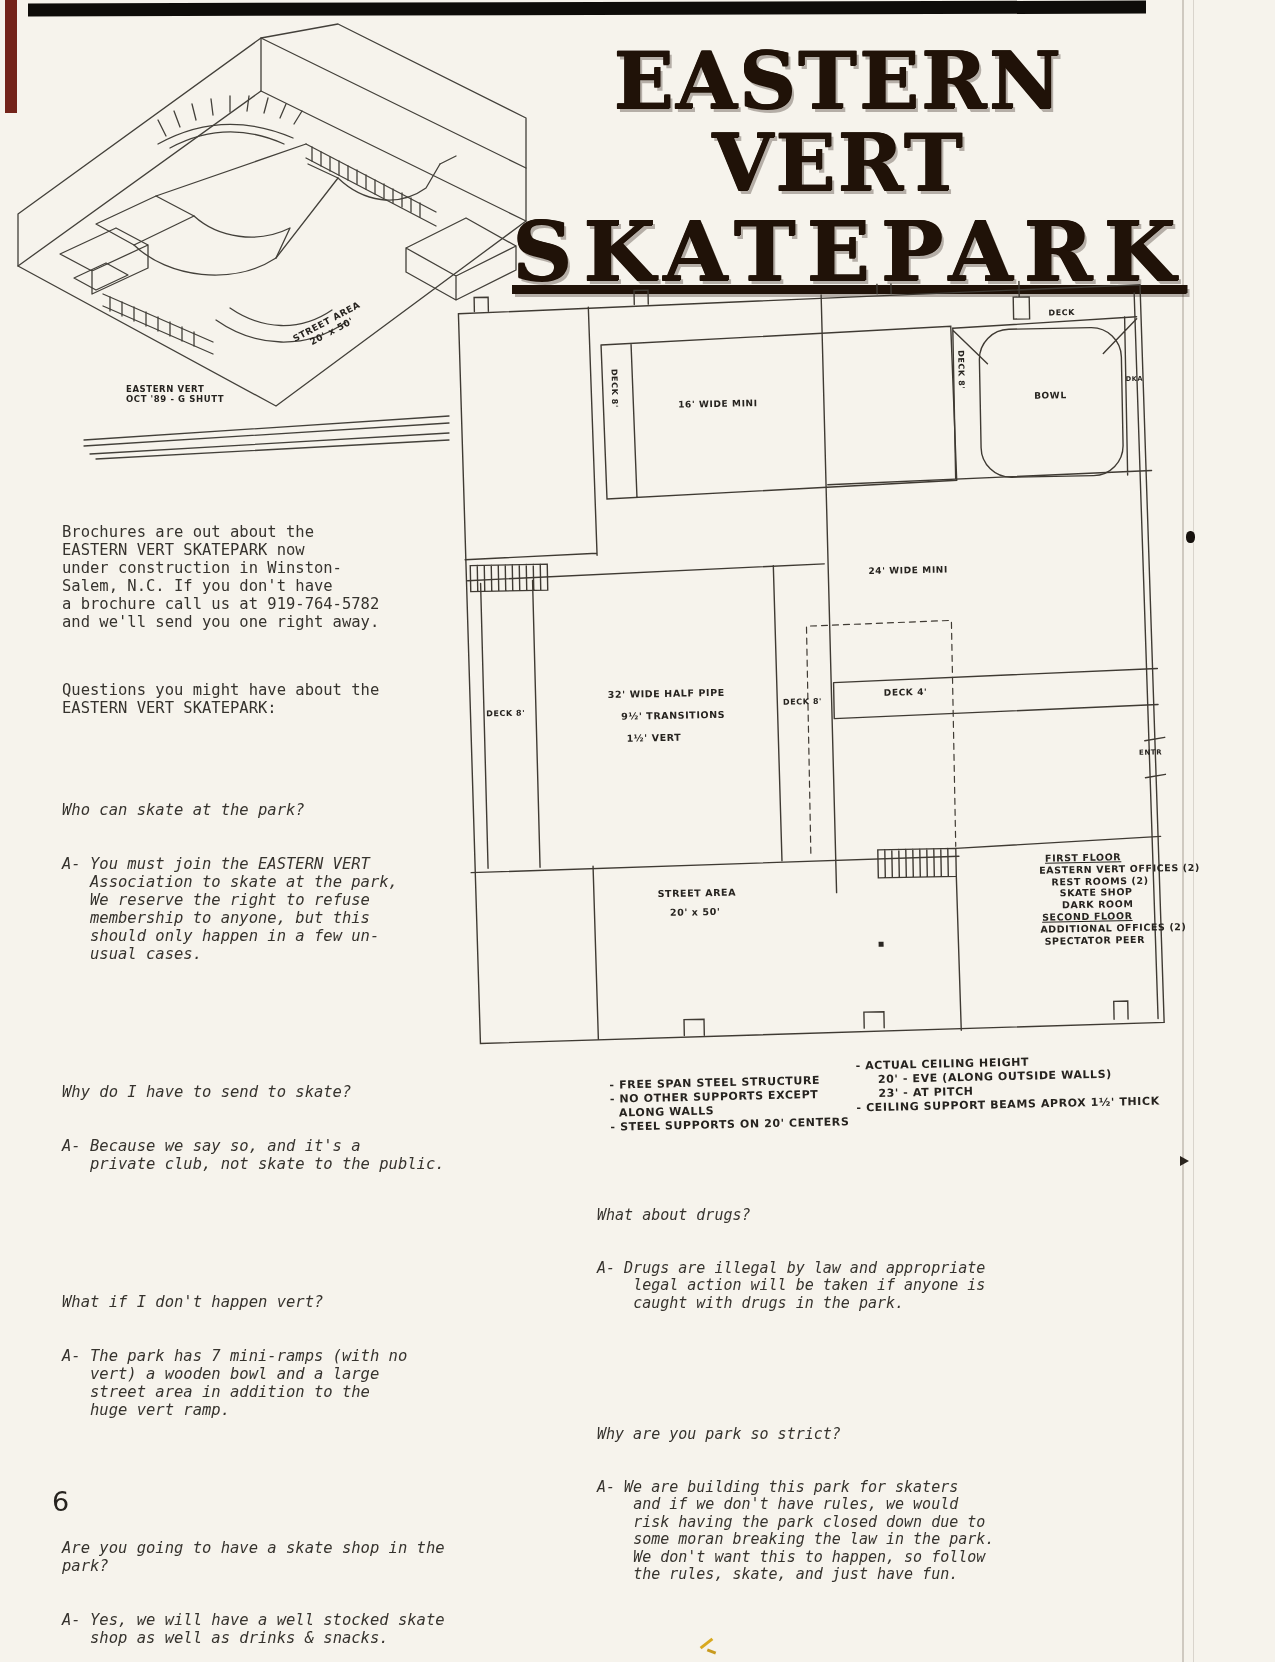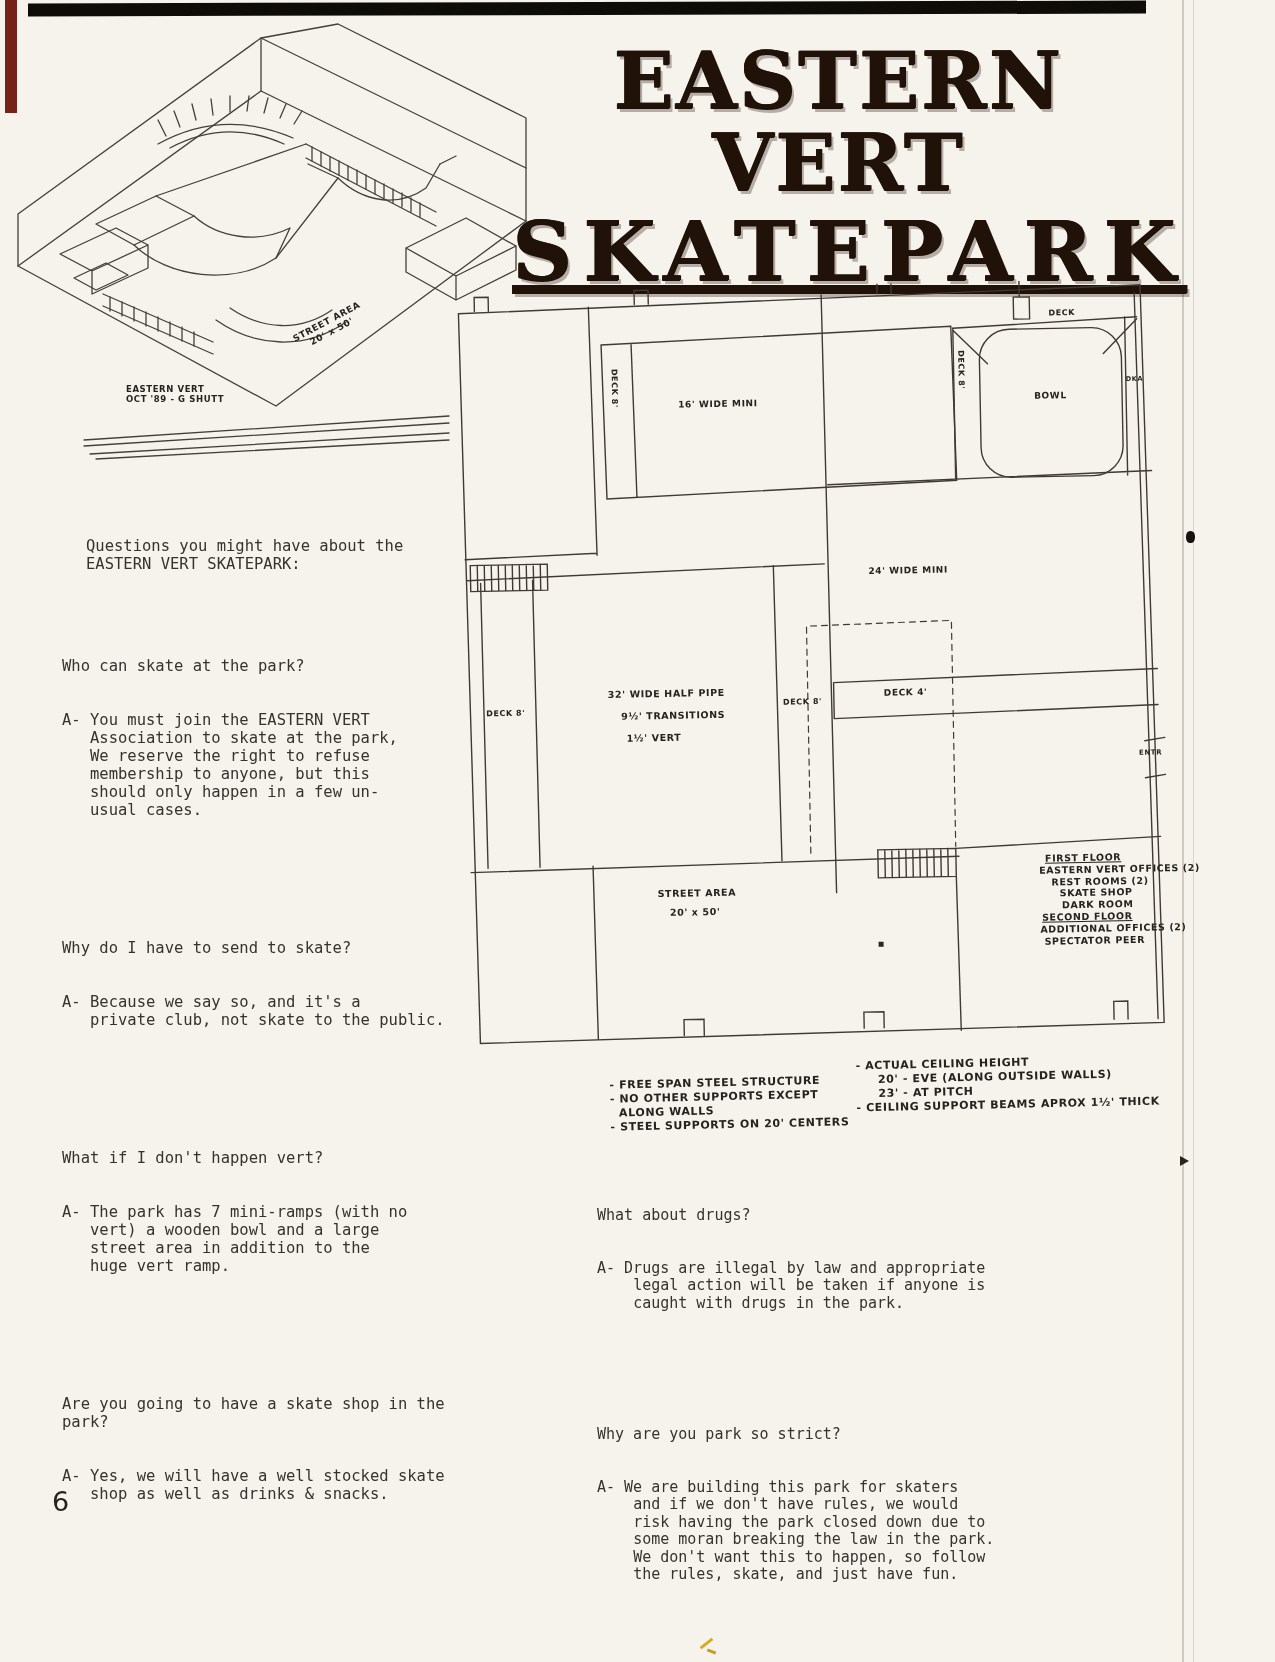--- a/index.html
+++ b/index.html
@@ -2,23 +2,23 @@
 <html><head>
 <meta charset="utf-8">
 <style>
   html,body{margin:0;padding:0;}
   body{width:1275px;height:1662px;position:relative;background:#f6f3ec;overflow:hidden;
        font-family:"DejaVu Sans Mono",monospace;}
   .abs{position:absolute;}
   .mono{font-family:"DejaVu Sans Mono",monospace;color:#36332e;white-space:pre-wrap;}
   .leftcol{left:62px;top:487px;width:512px;font-size:15.5px;line-height:18px;}
   .rightcol{left:597px;top:1137px;width:585px;font-size:15px;line-height:17.5px;}
-  .qa{margin-top:12px;}
+  .qa{margin-top:12px;font-style:italic;}
   .rightcol .qa{margin-top:9px;}
-  .hdr{margin-top:14px;margin-left:24px;}
+  .hdr{margin-top:14px;}
   .u{text-decoration:underline;}
   .title-wrap{left:512px;top:40px;width:652px;text-align:center;
       font-family:"DejaVu Serif",serif;font-weight:bold;color:#201208;}
   .title1{font-size:79px;letter-spacing:2px;line-height:1.04;
       text-shadow:3px 4px 0 rgba(30,15,5,.30),1px 0 0 #201208,0 1px 0 #201208;}
   .title2{font-size:83px;letter-spacing:11px;line-height:1.0;margin-top:6px;
       text-shadow:3px 4px 0 rgba(30,15,5,.30),1px 0 0 #201208,0 1px 0 #201208;text-decoration:underline;}
   .hand{font-family:"DejaVu Sans",sans-serif;font-weight:700;color:#26231f;letter-spacing:.6px;}
   .plan{left:448px;top:292px;width:715px;height:760px;transform:rotate(-1.1deg);transform-origin:0 0;}
   .plan svg{position:absolute;left:0;top:0;}
@@ -145,20 +145,26 @@
 <div class="abs hand notes" style="left:610px;top:1076px">- FREE SPAN STEEL STRUCTURE
 - NO OTHER SUPPORTS EXCEPT
   ALONG WALLS
 - STEEL SUPPORTS ON 20' CENTERS</div>
 <div class="abs hand notes" style="left:856px;top:1056px">- ACTUAL CEILING HEIGHT
      20' - EVE (ALONG OUTSIDE WALLS)
      23' - AT PITCH
 - CEILING SUPPORT BEAMS APROX 1½' THICK</div>
 
 <div class="abs mono leftcol">
+  <div>Brochures are out about the
+EASTERN VERT SKATEPARK now
+under construction in Winston-
+Salem, N.C. If you don't have
+a brochure call us at 919-764-5782
+and we'll send you one right away.</div>
   <div class="hdr">Questions you might have about the
 EASTERN VERT SKATEPARK:</div>
   <div class="qa">
     <div>Who can skate at the park?</div>
     <div>A- You must join the EASTERN VERT
    Association to skate at the park,
    We reserve the right to refuse
    membership to anyone, but this
    should only happen in a few un-
    usual cases.</div>

